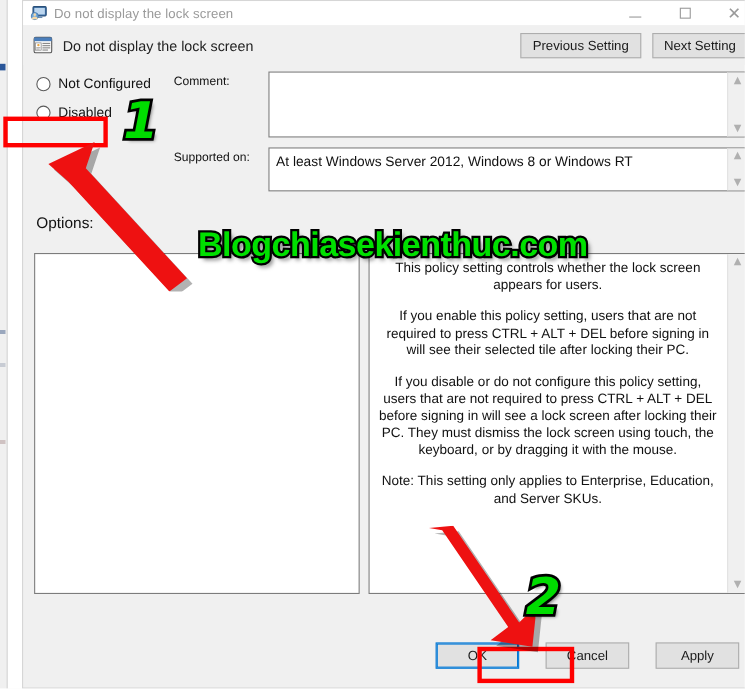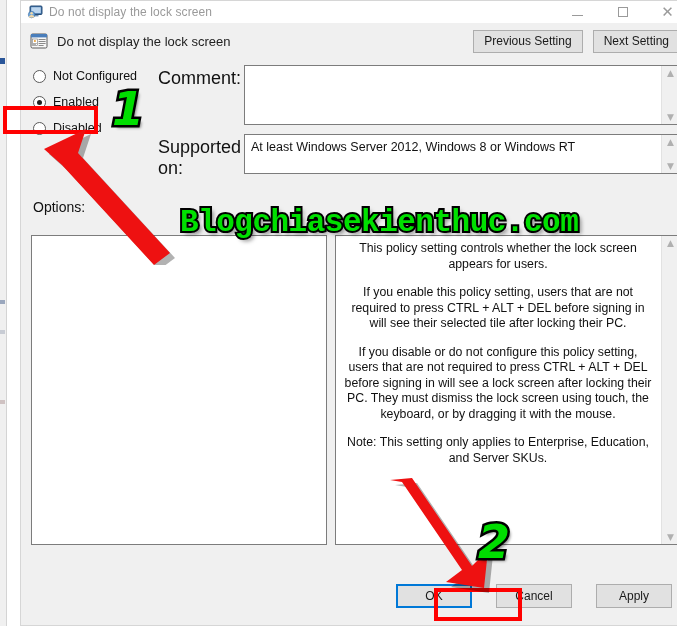--- a/index.html
+++ b/index.html
@@ -209,21 +209,21 @@
     display: flex;
     flex-direction: column;
   }
   .field-row {
     display: flex;
     align-items: flex-start;
   }
   .field-label {
     width: 86px;
     flex: none;
-    font-size: 18px;
+    font-size: 11px;
     color: #111;
     padding-top: 3px;
     text-align: left;
   }
   .textbox {
     flex: 1;
     background: #ffffff;
     border: 1px solid #7c7c7c;
     box-sizing: border-box;
     position: relative;
@@ -326,21 +326,21 @@
     font-size: 46px;
     color: #00dd00;
     -webkit-text-stroke: 5px #000;
     paint-order: stroke fill;
     text-shadow: 3px 3px 3px rgba(0,0,0,0.45);
     pointer-events: none;
     line-height: 1;
   }
   .watermark {
     position: absolute;
-    font-family: Liberation Mono, monospace;
+    font-family: Liberation Sans, sans-serif;
     font-weight: bold;
     font-size: 31px;
     color: #00e000;
     -webkit-text-stroke: 4px #000;
     paint-order: stroke fill;
     text-shadow: 3px 3px 4px rgba(0,0,0,0.5);
     white-space: nowrap;
     pointer-events: none;
     letter-spacing: -0.5px;
   }
@@ -403,24 +403,20 @@
   <div class="body-area">
 
     <div class="top-section">
 
       <div class="radio-col">
         <div class="radio-row">
           <span class="radio-mark"></span>
           <span class="radio-label">Not Configured</span>
         </div>
         <div class="radio-row">
-          <span class="radio-mark checked"></span>
-          <span class="radio-label">Enabled</span>
-        </div>
-        <div class="radio-row">
           <span class="radio-mark"></span>
           <span class="radio-label">Disabled</span>
         </div>
       </div>
 
       <div class="fields-col">
         <div class="field-row">
           <div class="field-label">Comment:</div>
           <div class="textbox comment-box">
             <div class="textbox-content"></div>

